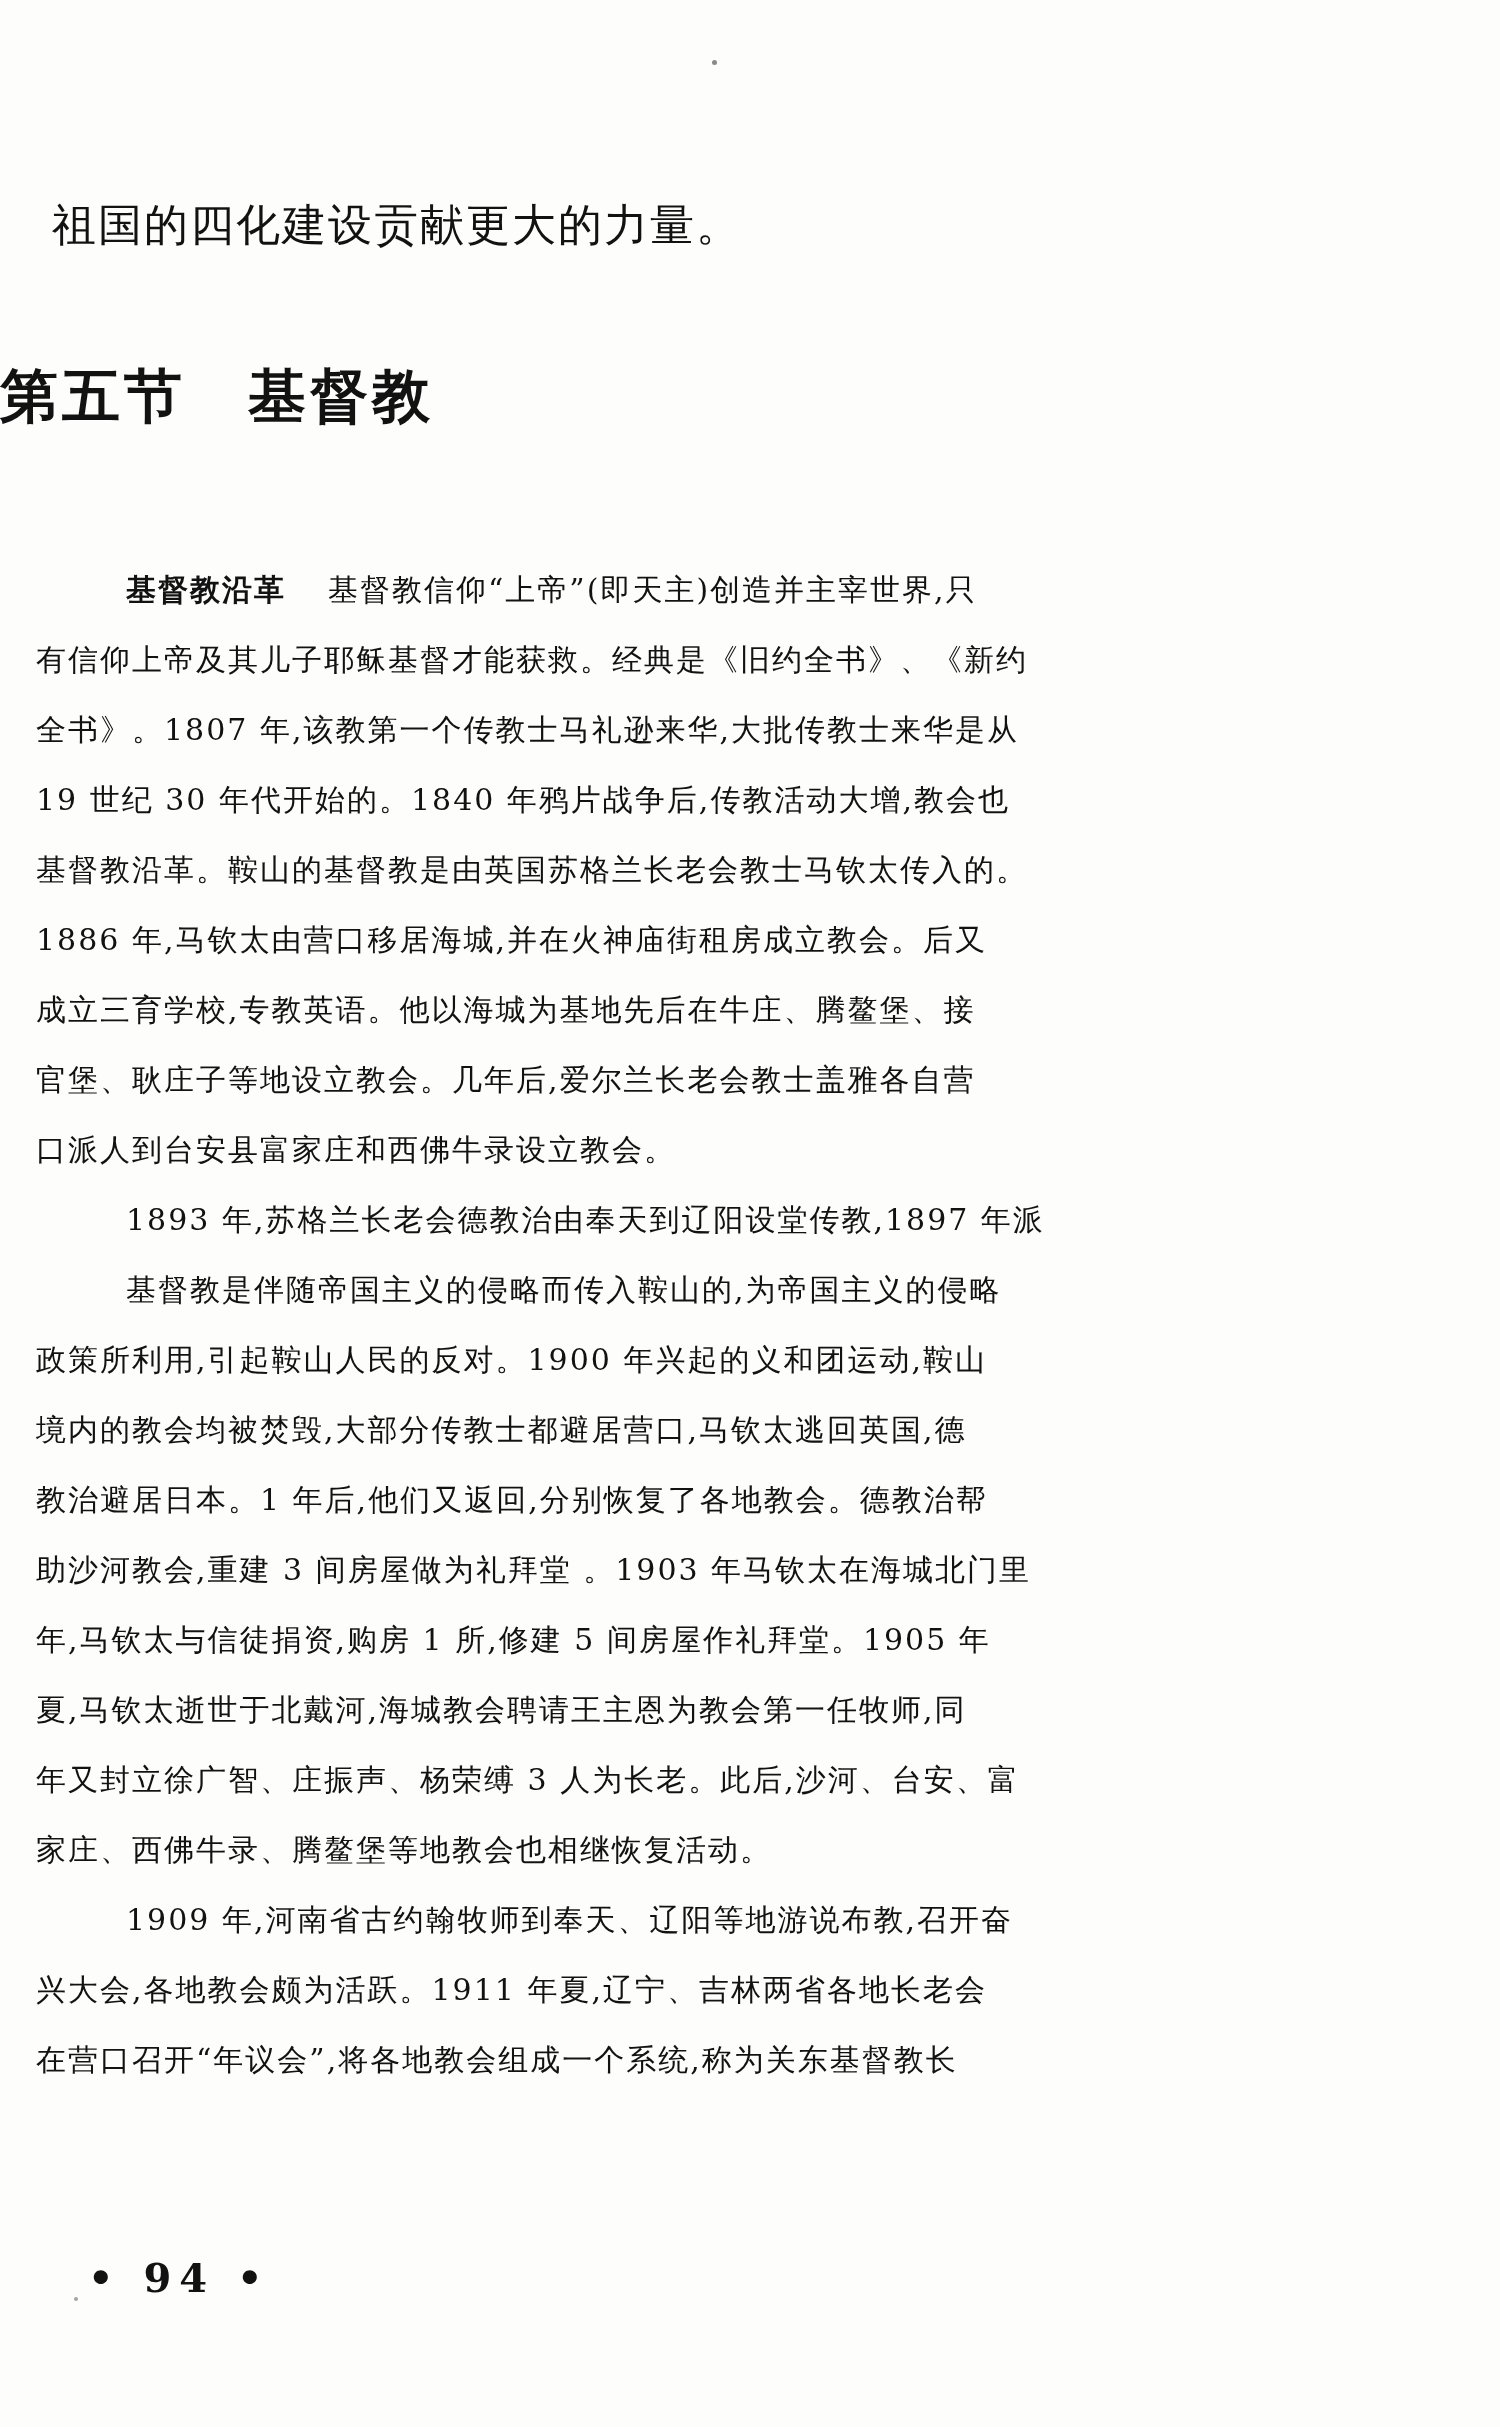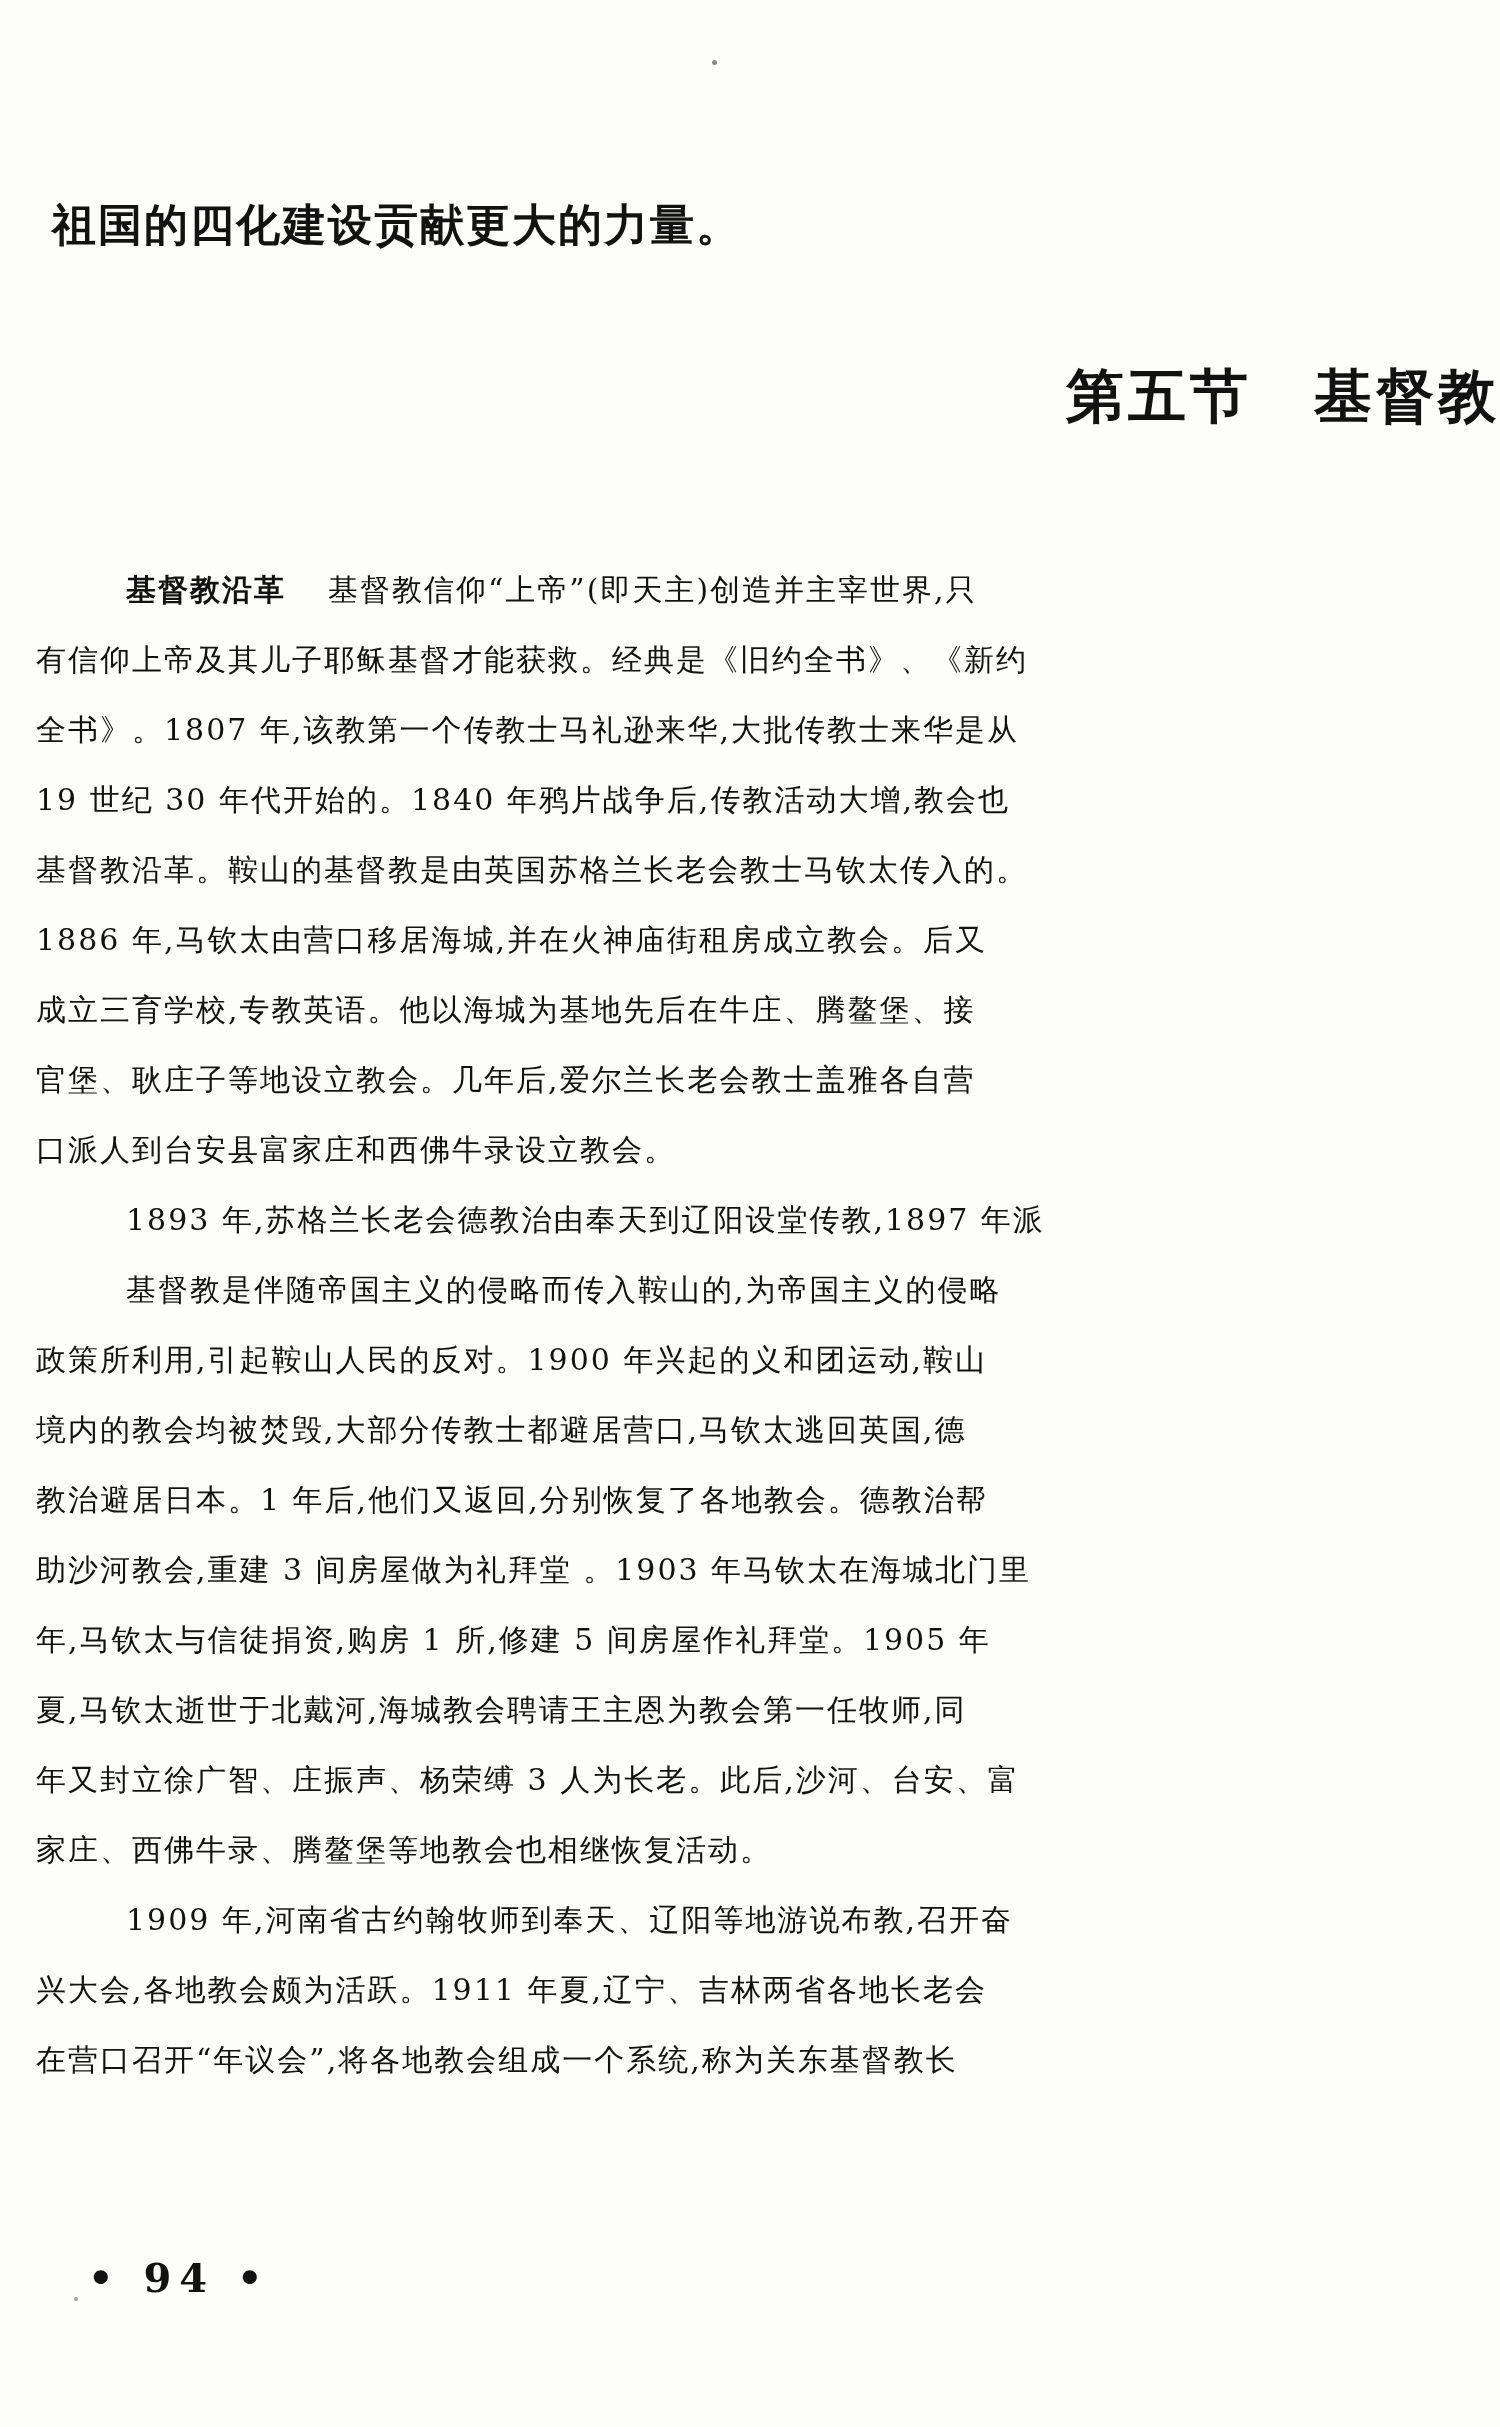--- a/index.html
+++ b/index.html
@@ -15,29 +15,29 @@
     color: #121212;
     overflow: hidden;
   }
   .intro {
     position: absolute;
     left: 52px;
     top: 196px;
     font-size: 44px;
     letter-spacing: 2px;
     white-space: nowrap;
-    font-weight: 700;
+    font-weight: 400;
   }
   .heading {
     position: absolute;
     left: 0;
     right: 0;
     top: 358px;
     margin: 0;
-    text-align: right;
+    text-align: left;
     font-size: 58px;
     font-weight: 700;
     letter-spacing: 4px;
     white-space: nowrap;
   }
   .body-block {
     position: absolute;
     left: 36px;
     top: 555px;
     width: 1436px;

